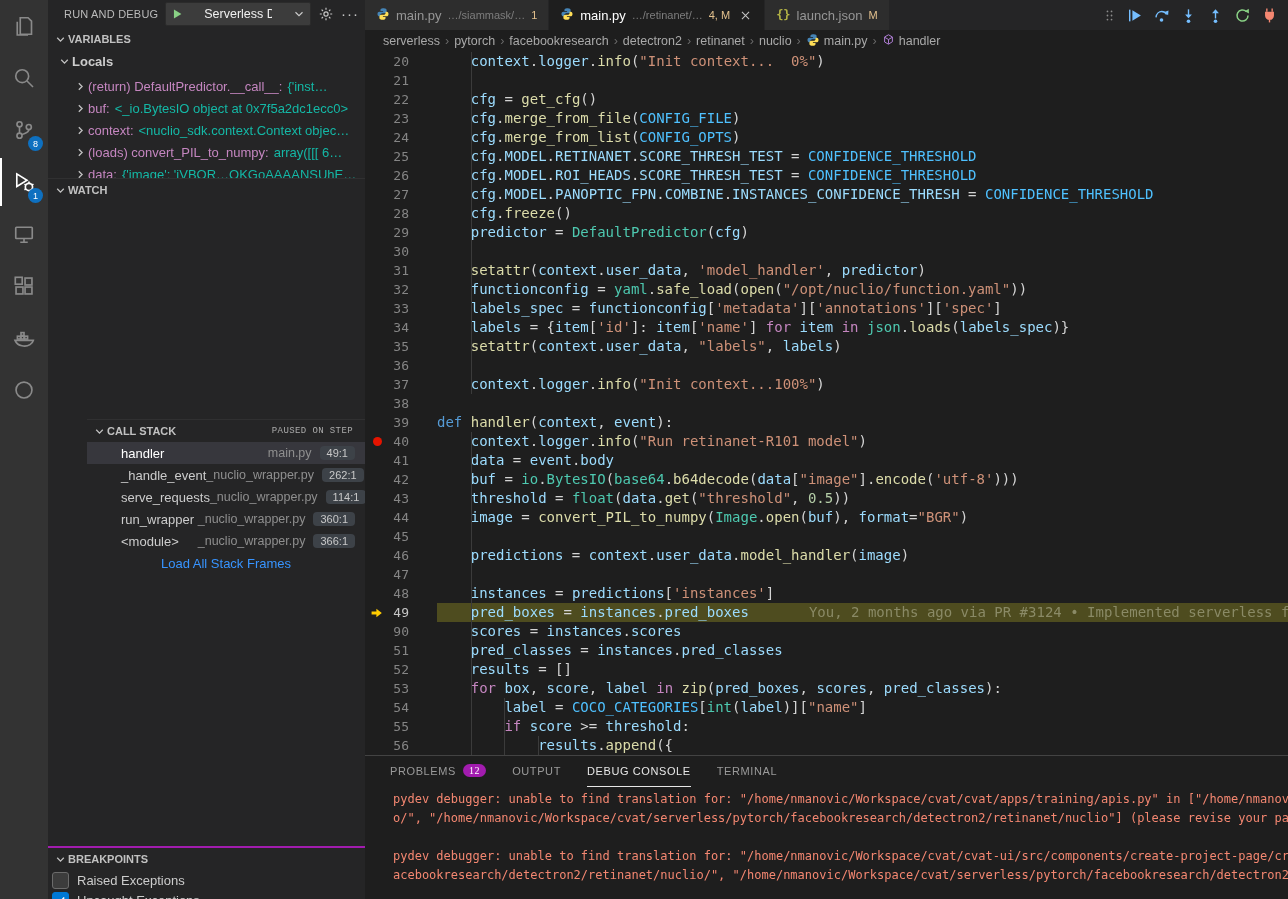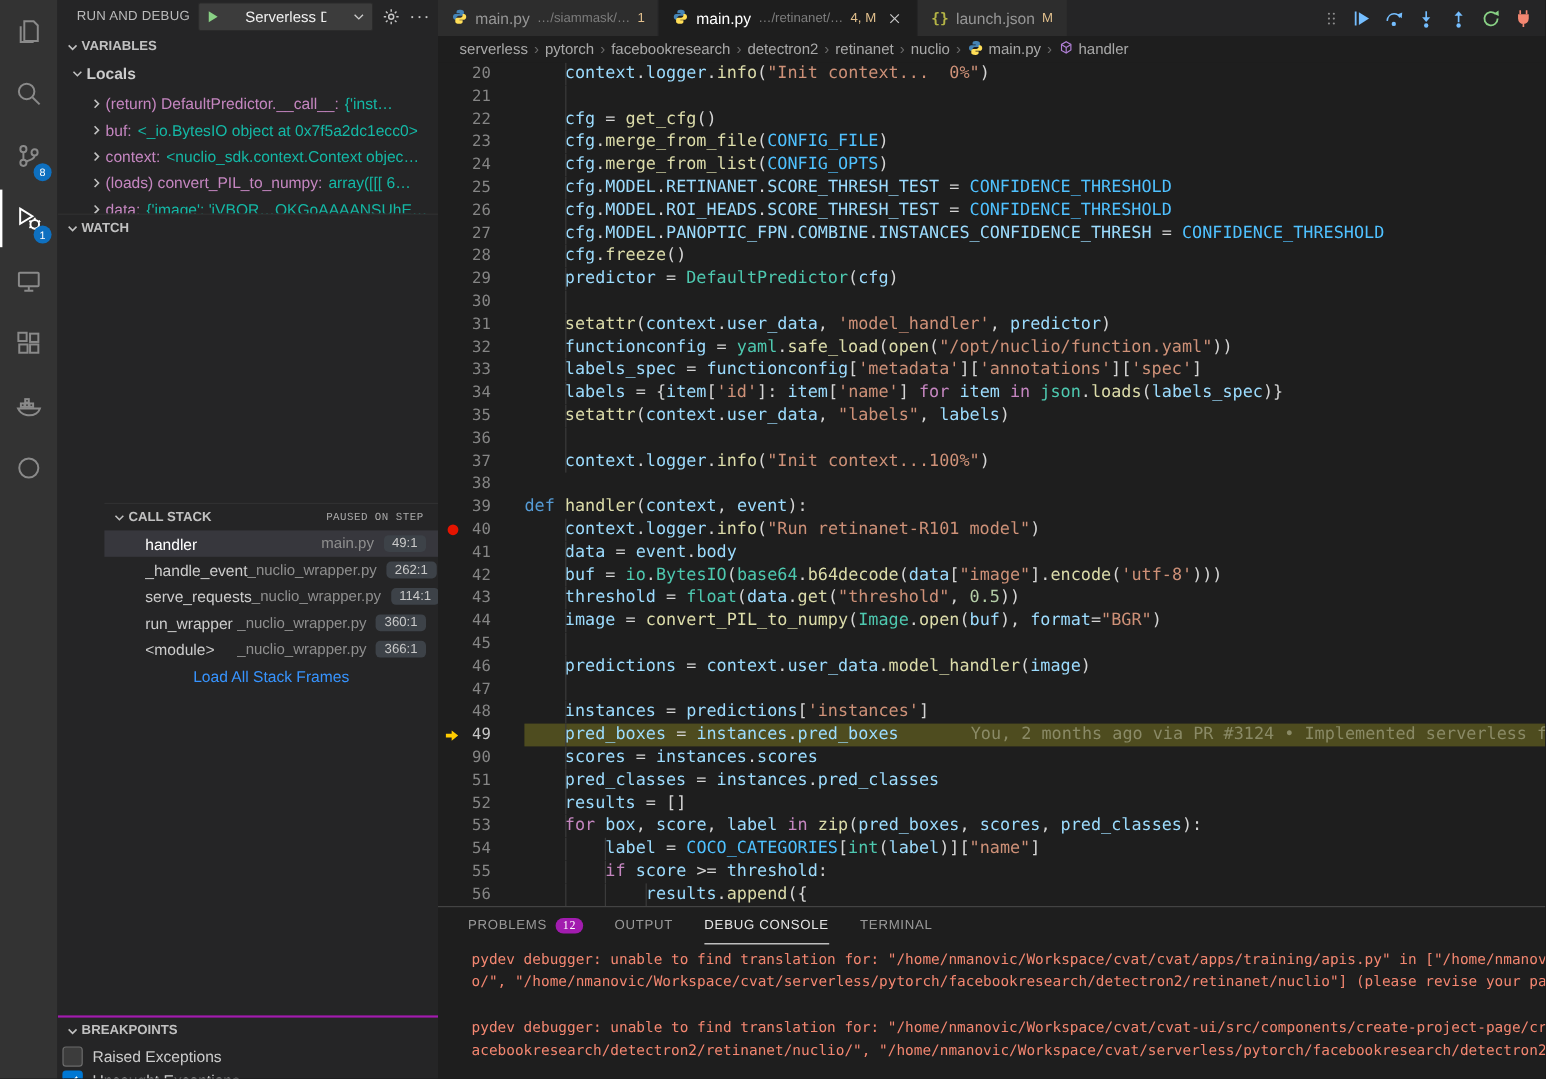--- a/index.html
+++ b/index.html
@@ -82,21 +82,21 @@
   .code-line.current .lnum{color:#c6c6c6;}
   .code{flex:1;position:relative;white-space:pre;overflow:hidden;font:14px/19px "DejaVu Sans Mono",monospace;color:#d4d4d4;}
   .code-line.current .code{background:#4e4c1f;}
   .iguide{position:absolute;top:0;bottom:0;width:1px;background:#3b3b3b;}
   .blame{color:#8a8a66;margin-left:60px;}
   .tk-p{color:#d4d4d4}.tk-v{color:#9cdcfe}.tk-f{color:#dcdcaa}.tk-c{color:#4ec9b0}
   .tk-C{color:#4fc1ff}.tk-s{color:#ce9178}.tk-k{color:#c586c0}.tk-d{color:#569cd6}.tk-n{color:#b5cea8}
 
   
   .panel{position:absolute;left:365px;top:755px;right:0;bottom:0;background:#1e1e1e;border-top:1px solid #434343;}
-  .panel-tabs{height:30px;display:flex;padding-left:25px;gap:26px;}
+  .panel-tabs{height:30px;display:flex;align-items:center;padding-left:25px;gap:26px;}
   .ptab{font-size:11px;letter-spacing:.6px;color:#9a9a9a;height:100%;display:flex;align-items:center;gap:7px;border-bottom:1px solid transparent;cursor:pointer;}
   .ptab.active{color:#e7e7e7;border-bottom-color:#e7e7e7;}
   .pbadge{background:#a21caf;color:#ffffff;font-size:10px;padding:1px 6px;border-radius:9px;font-family:Liberation Serif, serif;}
   .console{padding:4px 0 0 28px;color:#f48771;}
   .console-line{white-space:pre;height:19px;overflow:hidden;font:12px/19px "DejaVu Sans Mono",monospace;}
 </style>
 </head>
 <body>
 
 <div class="app">

